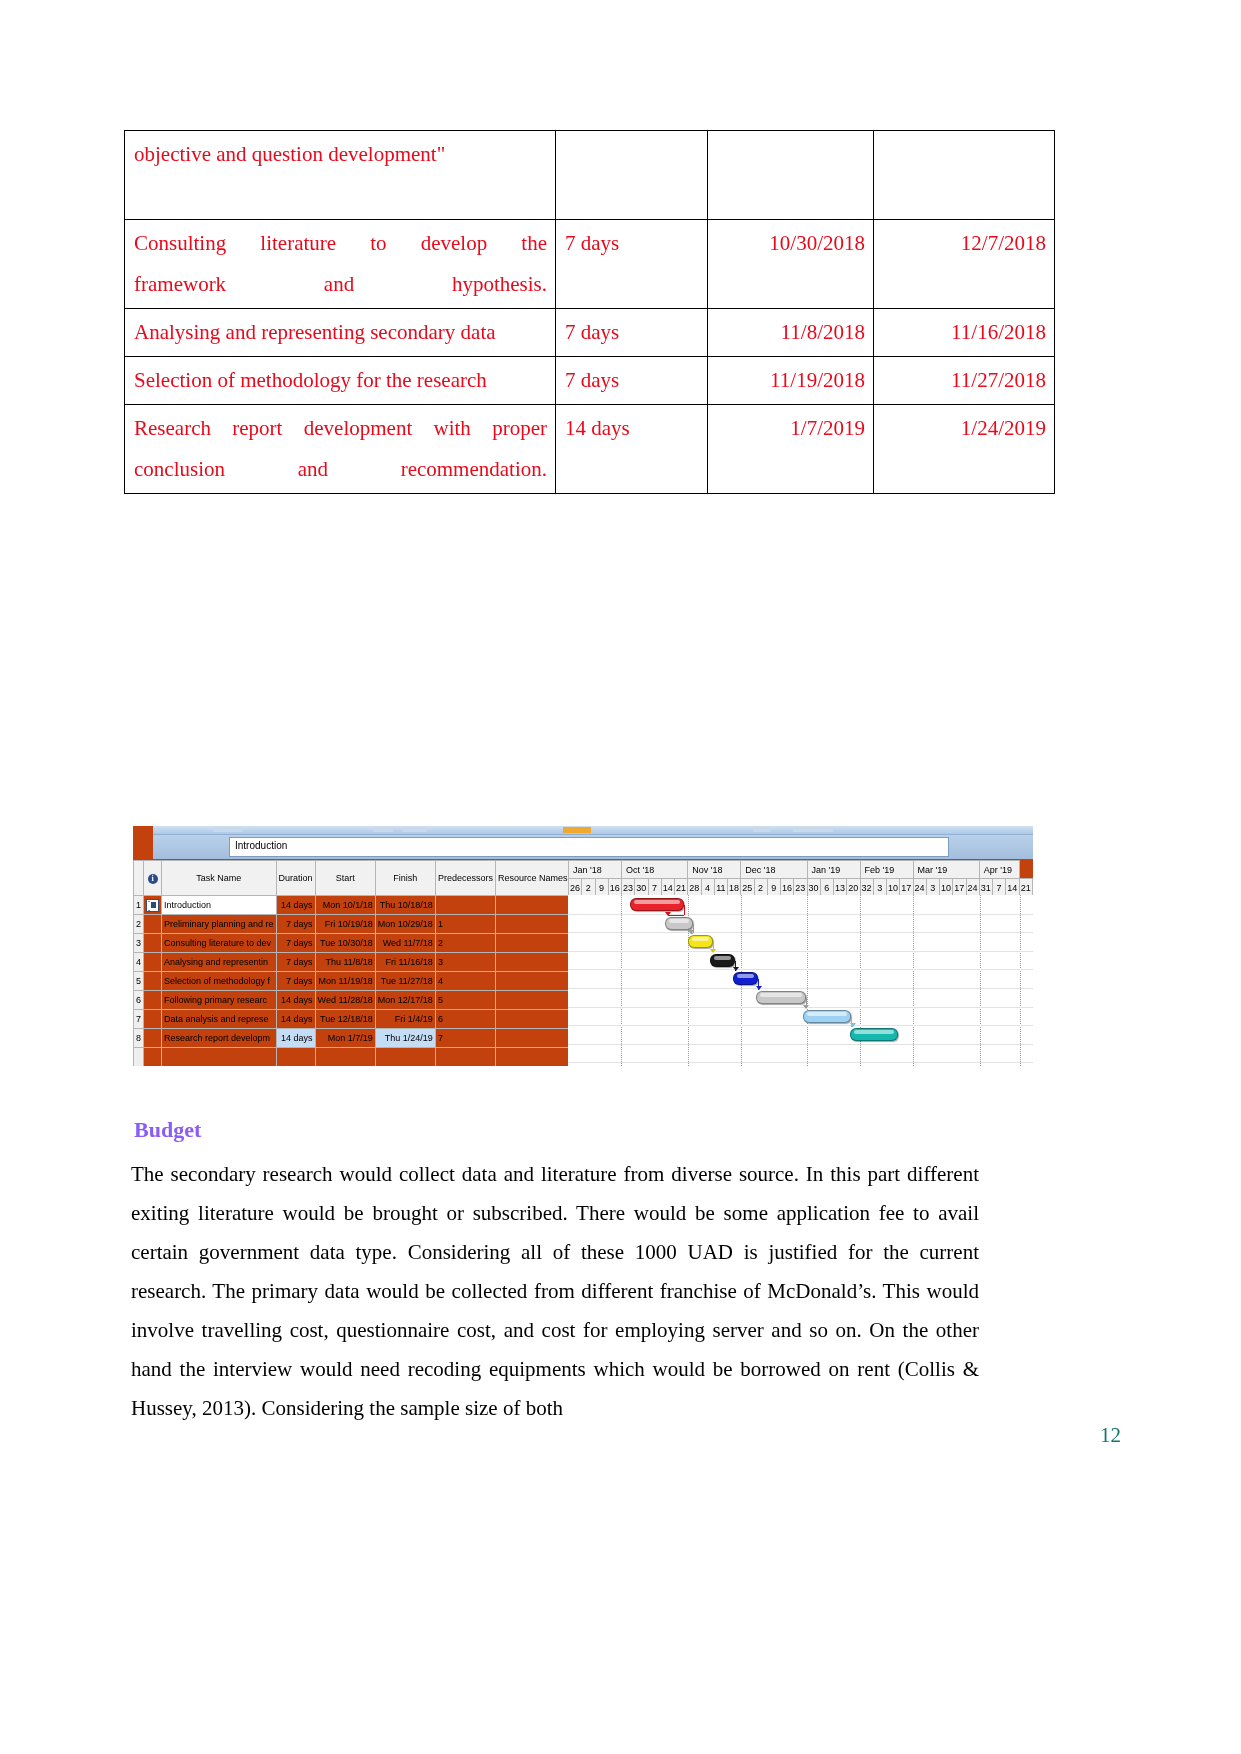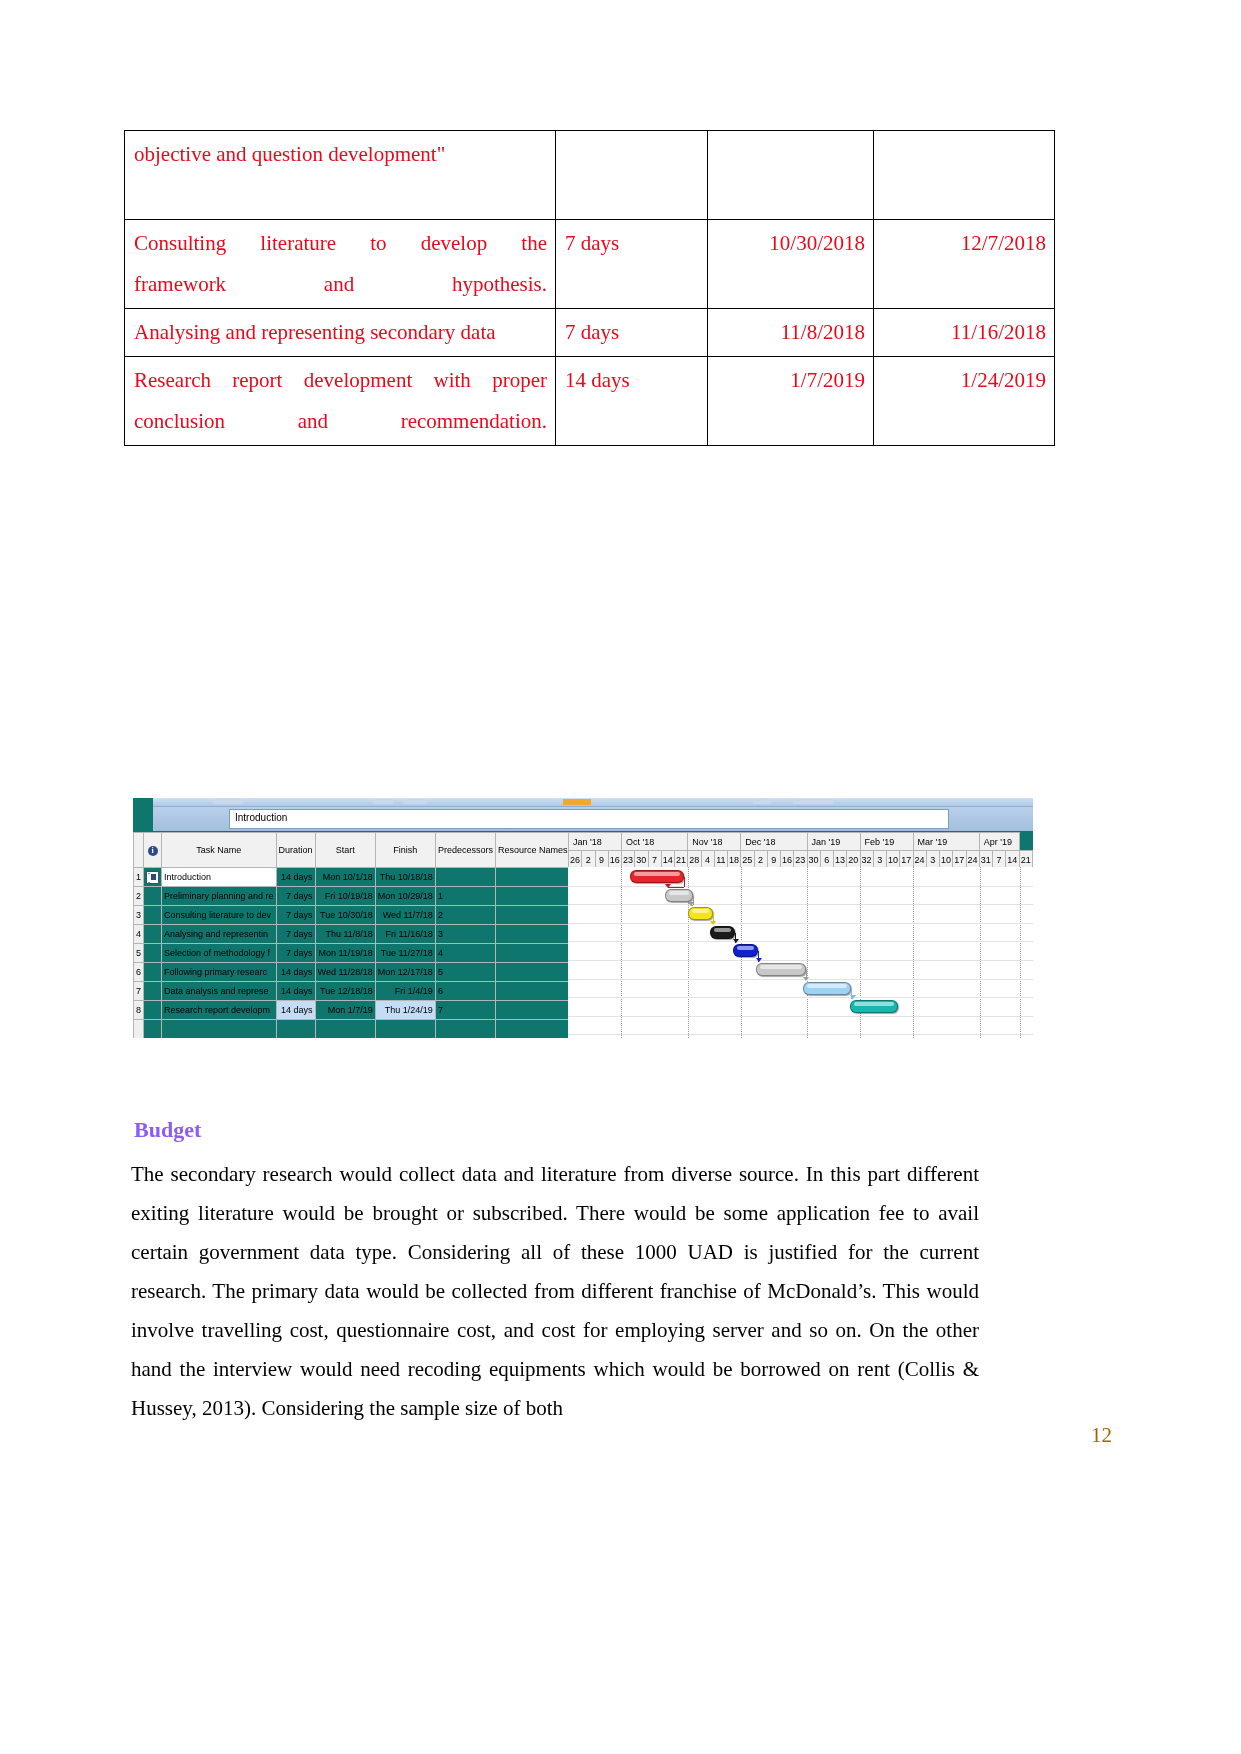--- a/index.html
+++ b/index.html
@@ -30,23 +30,23 @@
   td.c-task.nojust { text-align:left; text-align-last:left; }
   td.c-dur   { width:134px; text-align:left; vertical-align:bottom; }
   td.c-start { width:148px; text-align:right; vertical-align:bottom; }
   td.c-fin   { width:163px; text-align:right; vertical-align:bottom; }
   tr.r-tall td { height:82px; }
   tr.r-short td { height:41px; }
   .justwords { display:flex; justify-content:space-between; }
 
   
   .gantt {
-    position:absolute; left:133px; top:798px;
+    position:absolute; left:133px; top:826px;
     width:900px; height:240px;
-    background:#0f766e;
+    background:#c2410c;
     font-family:"Liberation Sans", sans-serif;
     overflow:hidden;
     box-sizing:border-box;
   }
   
   .g-toolbar {
     position:absolute; left:20px; top:0; width:880px; height:8px;
     background:linear-gradient(#cfe0f2,#aec8e6);
     border-bottom:1px solid #8fb0d3;
   }
@@ -151,23 +151,23 @@
     font-size:22px; color:#8b5cf6; font-weight:bold;
   }
   .para {
     position:absolute; left:131px; top:1155px; width:848px;
     font-family:"Liberation Serif", serif;
     font-size:21px; line-height:39px;
     color:#000000;
     text-align:justify;
   }
   .pageno {
-    position:absolute; right:129px; top:1423px;
+    position:absolute; right:120px; top:1423px;
     font-family:"Liberation Serif", serif;
-    font-size:21px; color:#a16207;
+    font-size:21px; color:#0f766e;
   }
 </style>
 </head>
 <body>
 
 <div class="page">
 
   <div class="sched-wrap">
     <table class="sched">
       <tbody>
@@ -195,20 +195,26 @@
           <td class="c-fin">12/7/2018</td>
         </tr>
 
         <tr class="r-short">
           <td class="c-task nojust">Analysing and representing secondary data</td>
           <td class="c-dur">7 days</td>
           <td class="c-start">11/8/2018</td>
           <td class="c-fin">11/16/2018</td>
         </tr>
 
+        <tr class="r-short">
+          <td class="c-task nojust">Selection of methodology for the research</td>
+          <td class="c-dur">7 days</td>
+          <td class="c-start">11/19/2018</td>
+          <td class="c-fin">11/27/2018</td>
+        </tr>
 
 
 
         <tr class="r-tall">
           <td class="c-task">
             <span class="justwords">
               <span>Research</span>
               <span>report</span>
               <span>development</span>
               <span>with</span>

